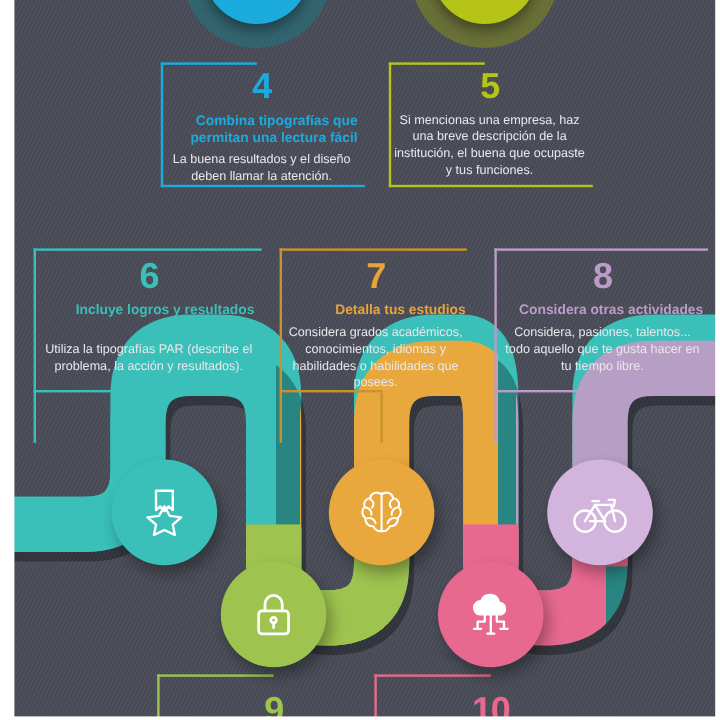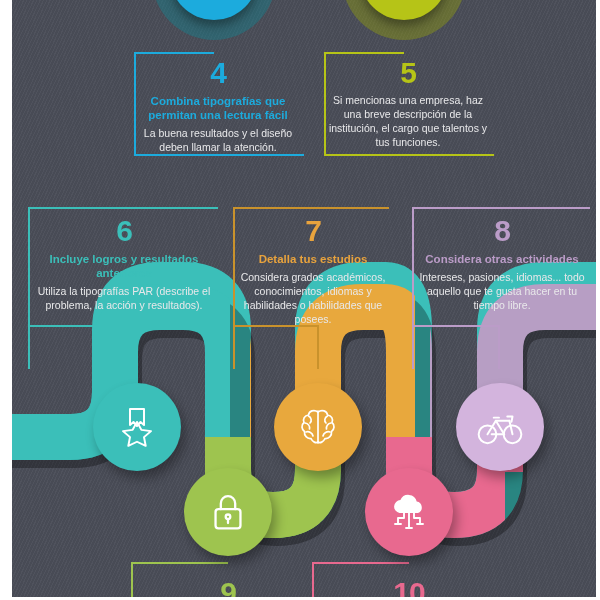--- a/index.html
+++ b/index.html
@@ -34,21 +34,21 @@
   .bracket{position:absolute;z-index:8;}
   .bk-v{position:absolute;width:2px;top:0;bottom:0;left:0;}
   .bk-topstub{position:absolute;height:2px;top:0;left:0;}
   .bk-bottom{position:absolute;height:2px;bottom:0;left:0;}
   .bk-downstub{position:absolute;width:2px;}
 
   
   .panel{position:absolute;z-index:14;text-align:center;}
   .pnum{font-size:30px;font-weight:bold;line-height:1;margin-bottom:6px;
         letter-spacing:-1px;}
-  .ptitle{font-size:11.5px;font-weight:bold;line-height:1.22;margin-bottom:5px;}
+  .ptitle{font-size:11.5px;font-weight:bold;line-height:1.22;margin-bottom:5px;text-align:right;}
   .pbody{font-size:10.5px;color:#e8e8ea;line-height:1.33;font-weight:400;}
 
   
   #ribbon{position:absolute;left:0;top:0;width:600px;height:600px;z-index:5;}
 
   
   .iconc{position:absolute;border-radius:50%;z-index:20;
      display:flex;align-items:center;justify-content:center;
      box-shadow:4px 7px 12px rgba(0,0,0,0.33);}
   .iconc svg{display:block;}
@@ -201,21 +201,21 @@
     <div class="pbody">La buena resultados y el diseño deben llamar la atención.</div>
   </div>
 
   <div class="bracket" style="left:324px;top:52px;width:170px;height:104px;">
     <div class="bk-v" style="background:#b6c417;"></div>
     <div class="bk-topstub" style="width:80px;background:#b6c417;"></div>
     <div class="bk-bottom" style="width:170px;background:#b6c417;"></div>
   </div>
   <div class="panel" style="left:328px;top:58px;width:160px;">
     <div class="pnum" style="color:#b6c417;">5</div>
-    <div class="pbody">Si mencionas una empresa, haz una breve descripción de la institución, el cargo que talentos y tus funciones.</div>
+    <div class="pbody">Si mencionas una empresa, haz una breve descripción de la institución, el buena que ocupaste y tus funciones.</div>
   </div>
 
   <div class="bracket" style="left:28px;top:207px;width:190px;height:162px;">
     <div class="bk-topstub" style="width:190px;background:#3bbfb9;"></div>
     <div class="bk-v" style="height:162px;background:#3bbfb9;"></div>
     <div class="bk-bottom" style="width:108px;bottom:42px;background:#3bbfb9;"></div>
     <div class="bk-downstub" style="left:106px;bottom:0;height:42px;background:#3bbfb9;"></div>
   </div>
   <div class="panel" style="left:36px;top:216px;width:176px;">
     <div class="pnum" style="color:#3bbfb9;">6</div>
@@ -237,21 +237,21 @@
 
   <div class="bracket" style="left:412px;top:207px;width:178px;height:162px;">
     <div class="bk-topstub" style="width:178px;background:#bb9cc8;"></div>
     <div class="bk-v" style="height:162px;background:#bb9cc8;"></div>
     <div class="bk-bottom" style="width:88px;bottom:42px;background:#bb9cc8;"></div>
     <div class="bk-downstub" style="left:86px;bottom:0;height:42px;background:#bb9cc8;"></div>
   </div>
   <div class="panel" style="left:418px;top:216px;width:168px;">
     <div class="pnum" style="color:#bb9cc8;">8</div>
     <div class="ptitle" style="color:#bb9cc8;">Considera otras actividades</div>
-    <div class="pbody">Intereses, pasiones, idiomas... todo aquello que te gusta hacer en tu tiempo libre.</div>
+    <div class="pbody">Considera, pasiones, talentos... todo aquello que te gusta hacer en tu tiempo libre.</div>
   </div>
 
   <div class="iconc" style="left:93px;top:383px;width:88px;height:88px;background:#3bbfb9;">
     <svg width="48" height="48" viewBox="0 0 48 48">
       <g fill="none" stroke="#ffffff" stroke-width="2" stroke-linejoin="round" stroke-linecap="round">
         <path d="M17 6 L17 22 L20.5 19 L24 23 L27.5 19 L31 22 L31 6 Z"></path>
         <path d="M24 23 L28.4 31.6 L38 33 L31 39.6 L32.7 49 L24 44.5 L15.3 49 L17 39.6 L10 33 L19.6 31.6 Z" transform="translate(0,-5) scale(1,0.92) translate(0,3)"></path>
       </g>
     </svg>
   </div>

